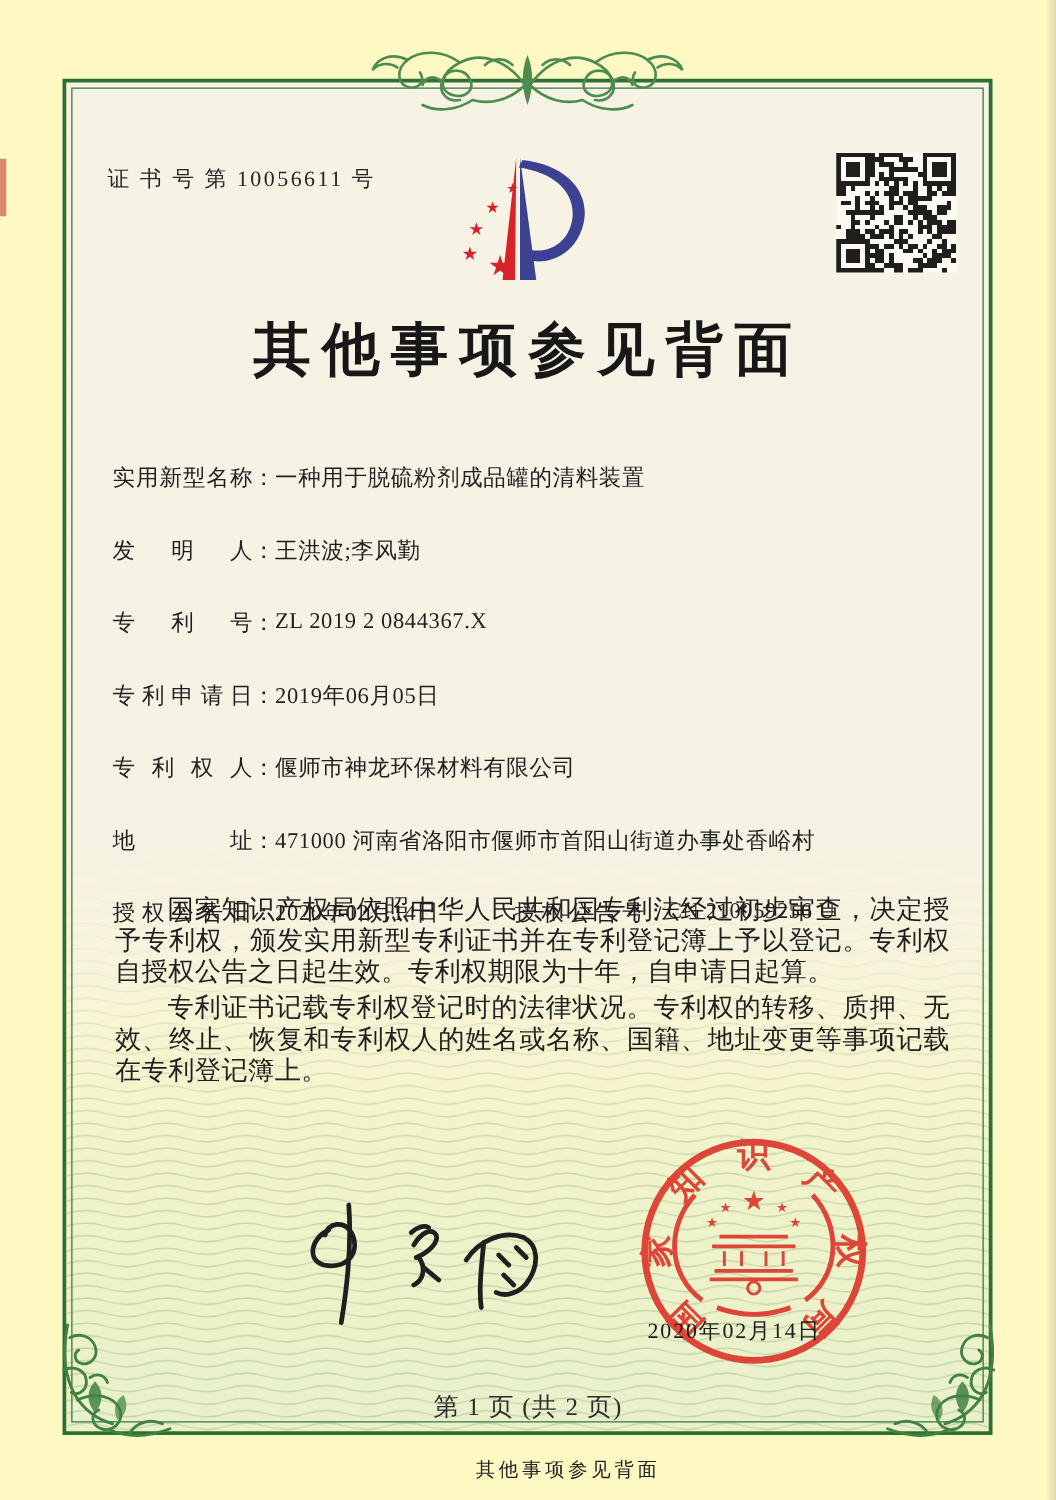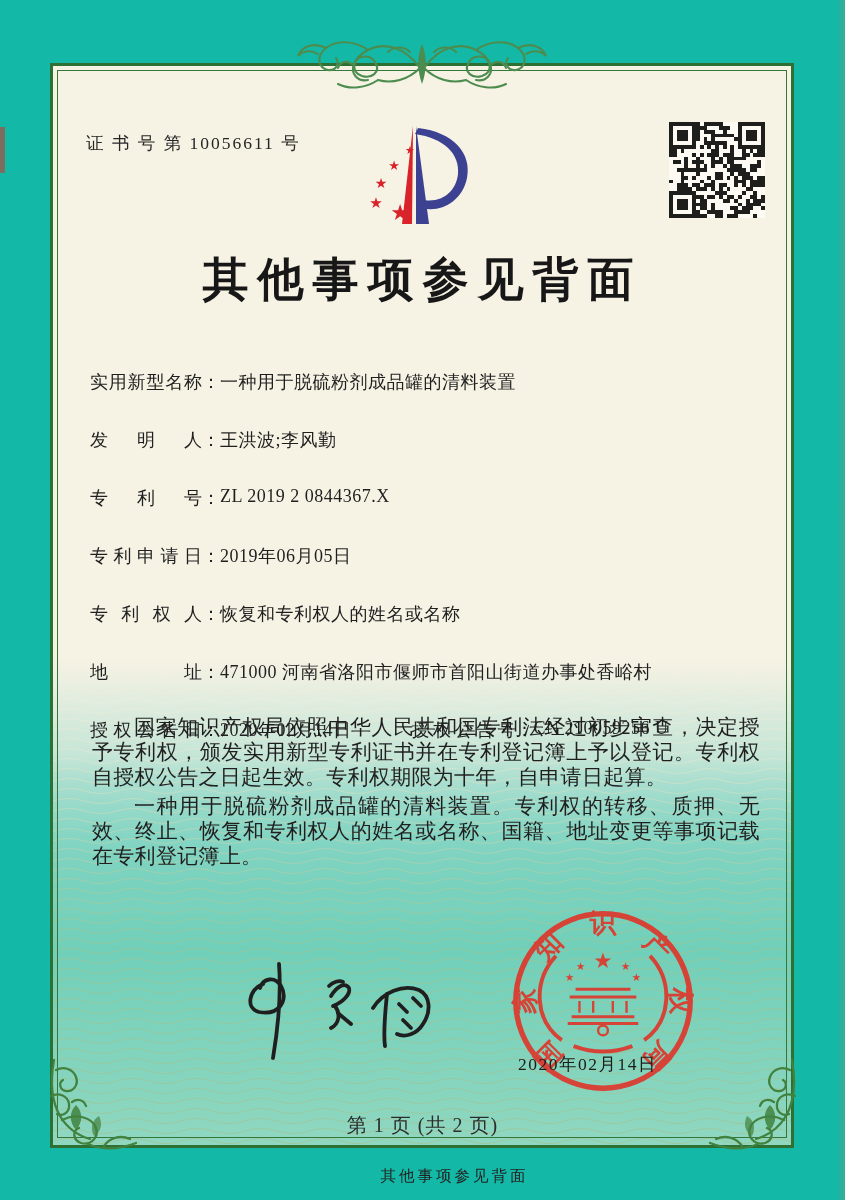--- a/index.html
+++ b/index.html
@@ -1,16 +1,16 @@
 <!DOCTYPE html>
 <html><head>
 <meta charset="utf-8">
 <style>
   html,body{margin:0;padding:0;background:#e8e4d4;}
-  .page{position:relative;width:845px;height:1200px;background:#14b8a6;overflow:hidden;
+  .page{position:relative;width:845px;height:1200px;background:#fef9c3;overflow:hidden;
         font-family:"Liberation Serif","DejaVu Serif",serif;color:#222;}
   .page::after{content:"";position:absolute;right:0;top:0;bottom:0;width:9px;z-index:9;
         background:linear-gradient(to left, rgba(150,140,110,.28), rgba(150,140,110,0));pointer-events:none;}
 
   .abs{position:absolute;}
 
   
   .frame-outer{left:50px;top:63px;width:738px;height:1079px;border:3px solid #2e6f34;z-index:2;}
   .frame-inner{left:57px;top:70px;width:728px;height:1066px;border:1px solid #35763b;z-index:2;}
 
@@ -478,33 +478,33 @@
     <div class="frow">
       <span class="flabel">发明人</span><span class="colon">：</span><span class="fvalue">王洪波;李风勤</span>
     </div>
     <div class="frow">
       <span class="flabel">专利号</span><span class="colon">：</span><span class="fvalue">ZL 2019 2 0844367.X</span>
     </div>
     <div class="frow">
       <span class="flabel">专利申请日</span><span class="colon">：</span><span class="fvalue">2019年06月05日</span>
     </div>
     <div class="frow">
-      <span class="flabel">专利权人</span><span class="colon">：</span><span class="fvalue">恢复和专利权人的姓名或名称</span>
+      <span class="flabel">专利权人</span><span class="colon">：</span><span class="fvalue">偃师市神龙环保材料有限公司</span>
     </div>
     <div class="frow">
       <span class="flabel">地址</span><span class="colon">：</span><span class="fvalue">471000 河南省洛阳市偃师市首阳山街道办事处香峪村</span>
     </div>
     <div class="frow">
       <span class="flabel">授权公告日</span><span class="colon">：</span><span class="fvalue">2020年02月14日</span><span class="flabel2">授权公告号</span><span class="colon">：</span><span class="fvalue">CN 210059256 U</span>
     </div>
   </div>
 
   <div class="abs paras content">
     <p>国家知识产权局依照中华人民共和国专利法经过初步审查，决定授予专利权，颁发实用新型专利证书并在专利登记簿上予以登记。专利权自授权公告之日起生效。专利权期限为十年，自申请日起算。</p>
-    <p>一种用于脱硫粉剂成品罐的清料装置。专利权的转移、质押、无效、终止、恢复和专利权人的姓名或名称、国籍、地址变更等事项记载在专利登记簿上。</p>
+    <p>专利证书记载专利权登记时的法律状况。专利权的转移、质押、无效、终止、恢复和专利权人的姓名或名称、国籍、地址变更等事项记载在专利登记簿上。</p>
   </div>
 
 
   <svg class="abs sig" width="205" height="110" viewBox="0 0 205 110">
     <g fill="none" stroke="#1f1f1f" stroke-width="3.8" stroke-linecap="round" stroke-linejoin="round">
       <path d="M46,8 C48,34 46,66 40,102"></path>
       <path d="M30,28 C16,34 12,52 26,56 C46,60 56,44 48,30 C42,20 30,22 27,32"></path>
       <path d="M96,30 C100,26 106,24 110,26"></path>
       <path d="M98,40 C104,30 112,26 116,32 C118,38 110,46 100,50"></path>
       <path d="M102,50 C108,58 106,68 98,72"></path>

